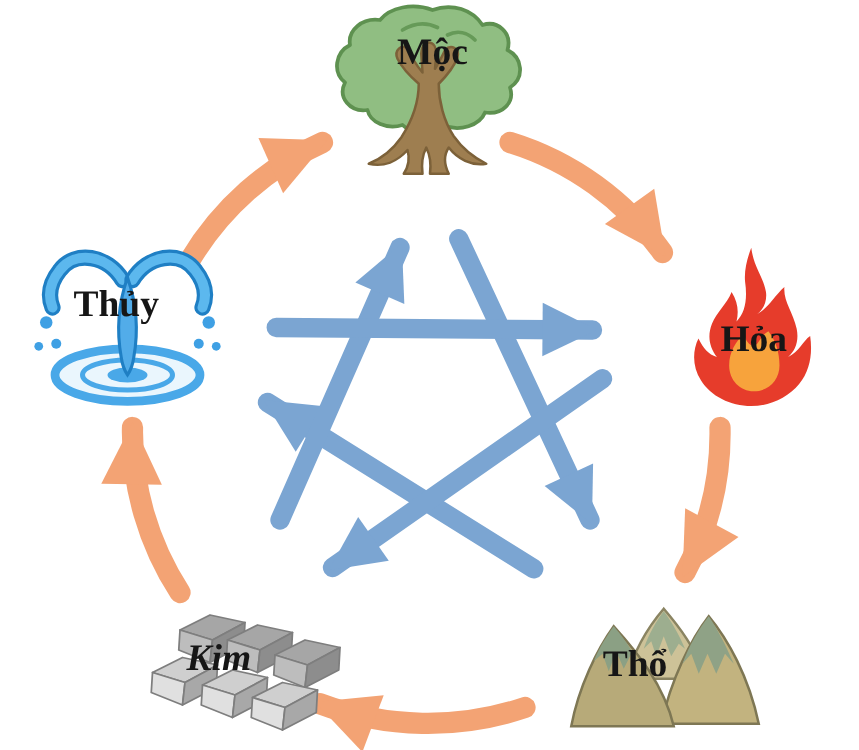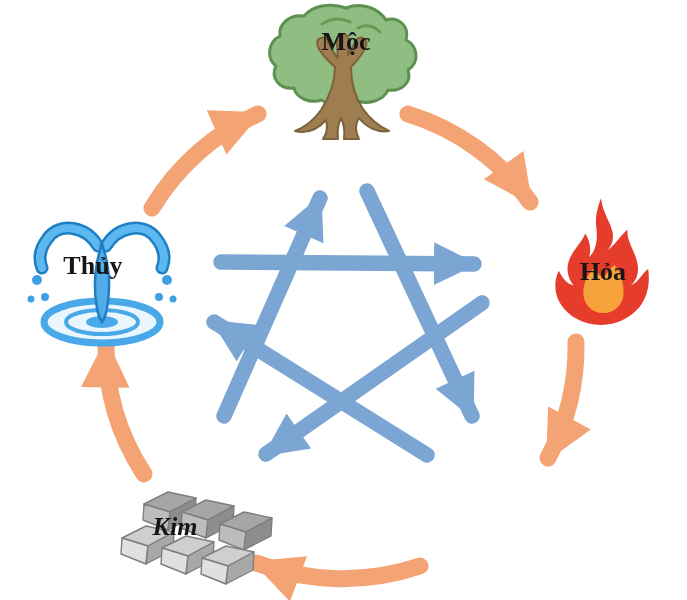--- a/index.html
+++ b/index.html
@@ -4,21 +4,21 @@
 <style>
   html,body{margin:0;padding:0;background:#ffffff;}
   .stage{
     position:relative;width:687px;height:600px;background:#ffffff;overflow:hidden;
     font-family:"Liberation Serif","DejaVu Serif",serif;
   }
   .layer{position:absolute;left:0;top:0;width:687px;height:600px;}
   .element{position:absolute;}
   .element svg{display:block;width:100%;height:100%;}
   .el-label{
-    position:absolute;font-weight:bold;font-size:26px;line-height:34px;
+    position:absolute;font-weight:bold;font-size:30px;line-height:34px;
     color:#161616;text-align:center;white-space:nowrap;pointer-events:none;
   }
 </style>
 </head>
 <body>
 
 <div class="stage">
 
   <svg class="layer" viewBox="0 0 687 600">
     <defs>
@@ -57,21 +57,21 @@
   </div>
 
   <div class="element" style="left:546px;top:194px;width:110px;height:138px;">
     <svg viewBox="0 0 112 140">
       <path d="M56,4 C58,20 66,28 68,40 C69,48 66,54 61,58 C70,53 75,43 83,36 C82,48 90,56 93,70 C95,80 92,88 86,93 C95,89 98,80 104,76 C106,90 104,104 95,115 C86,126 71,133 56,133 C39,133 23,125 15,112 C8,101 8,88 13,78 C17,86 21,91 28,93 C22,85 20,76 24,66 C28,56 36,50 40,40 C45,48 46,56 44,64 C51,57 53,46 51,32 C50,22 53,12 56,4 Z" fill="#E63C2B"></path>
       <path d="M38,100 C38,88 44,80 50,74 C52,82 57,86 61,82 C64,78 66,74 70,72 C76,80 79,89 79,100 C79,112 70,121 58,121 C47,121 38,112 38,100 Z" fill="#F7A33C"></path>
     </svg>
     <span class="el-label" style="left:0;width:114px;top:61px;">Hỏa</span>
   </div>
 
-  <div class="element" style="left:20px;top:218px;width:164px;height:130px;">
+  <div class="element" style="left:20px;top:196px;width:164px;height:130px;">
     <svg viewBox="0 0 164 130">
       <ellipse cx="82" cy="104" rx="58" ry="21" fill="#EAF6FD" stroke="#49A8E8" stroke-width="7"></ellipse>
       <ellipse cx="82" cy="104" rx="36" ry="12" fill="none" stroke="#49A8E8" stroke-width="4"></ellipse>
       <ellipse cx="82" cy="104" rx="16" ry="6" fill="#49A8E8"></ellipse>
       <path d="M78,28 C66,8 40,4 28,20 C20,30 18,40 22,50" fill="none" stroke="#1F7FC4" stroke-width="13" stroke-linecap="round"></path>
       <path d="M78,28 C66,8 40,4 28,20 C20,30 18,40 22,50" fill="none" stroke="#5CB8EE" stroke-width="8" stroke-linecap="round"></path>
       <path d="M86,28 C98,8 124,4 136,20 C144,30 146,40 142,50" fill="none" stroke="#1F7FC4" stroke-width="13" stroke-linecap="round"></path>
       <path d="M86,28 C98,8 124,4 136,20 C144,30 146,40 142,50" fill="none" stroke="#5CB8EE" stroke-width="8" stroke-linecap="round"></path>
       <path d="M82,26 C89,46 91,68 87,90 C86,97 84,101 82,104 C80,101 78,97 77,90 C73,68 75,46 82,26 Z" fill="#52ACE9" stroke="#1F7FC4" stroke-width="2.5"></path>
       <circle cx="17" cy="62" r="5" fill="#3FA0E4"></circle>
@@ -115,14 +115,25 @@
         <g transform="translate(86,62)">
           <path d="M6,18 L30,6 L58,12 L32,26 Z" fill="#CFCFCF"></path>
           <path d="M6,18 L32,26 L30,44 L5,34 Z" fill="#E0E0E0"></path>
           <path d="M32,26 L58,12 L57,30 L30,44 Z" fill="#A8A8A8"></path>
         </g>
       </g>
     </svg>
     <span class="el-label" style="left:0;width:130px;top:32px;">Kim</span>
   </div>
 
+  <div class="element" style="left:447px;top:477px;width:170px;height:118px;">
+    <svg viewBox="0 0 170 118">
+      <path d="M84,10 C72,24 60,44 54,66 L118,66 C110,42 96,24 84,10 Z" fill="#CDC298" stroke="#8A8462" stroke-width="2"></path>
+      <path d="M84,12 C78,20 72,30 68,42 L74,36 L78,48 L84,32 L90,48 L96,38 L101,42 C96,30 90,20 84,12 Z" fill="#9DAE8F"></path>
+      <path d="M120,16 C106,34 90,66 82,102 L160,102 C152,64 135,34 120,16 Z" fill="#C2B37F" stroke="#7E7754" stroke-width="2"></path>
+      <path d="M120,16 C112,26 104,40 99,54 L106,46 L112,62 L119,46 L126,62 L133,46 L140,54 C134,40 127,26 120,16 Z" fill="#8FA286"></path>
+      <path d="M44,24 C31,42 16,72 10,104 L92,104 C84,70 62,44 44,24 Z" fill="#B7AA79" stroke="#7E7754" stroke-width="2"></path>
+      <path d="M44,24 C38,32 32,42 28,52 L35,46 L40,60 L46,44 L52,58 L58,46 L63,52 C57,40 50,31 44,24 Z" fill="#8BA084"></path>
+    </svg>
+    <span class="el-label" style="left:0;width:122px;top:38px;">Thổ</span>
+  </div>
 
 </div>
 
 </body></html>

